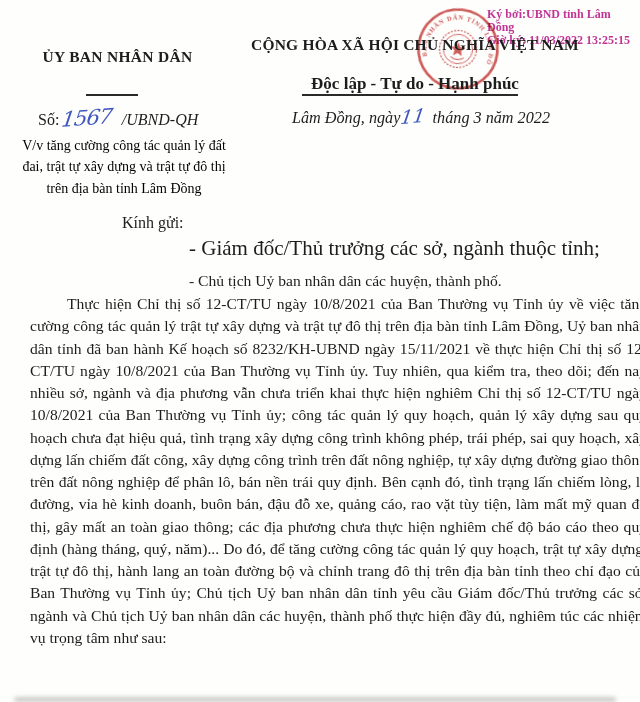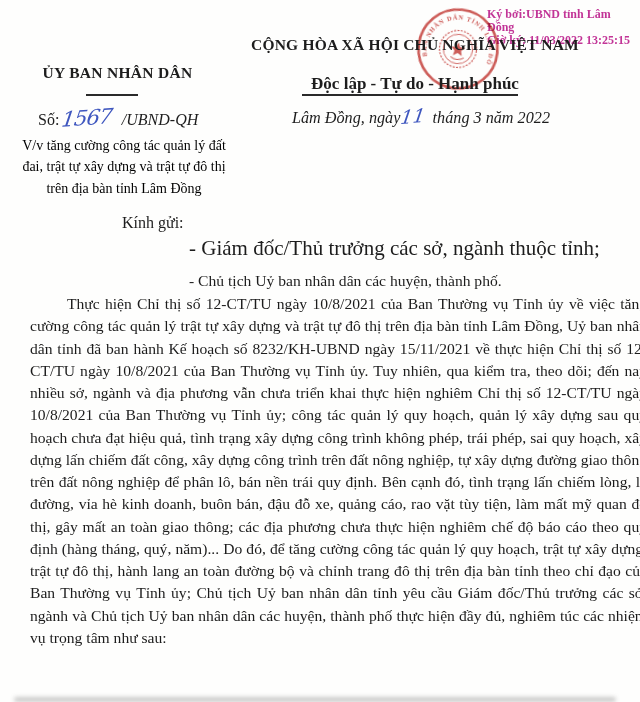--- a/index.html
+++ b/index.html
@@ -21,21 +21,21 @@
     letter-spacing:0;
   }
   
   .seal{
     left:416px;top:7px;width:84px;height:84px;
     mix-blend-mode:multiply;opacity:.85;
     transform:rotate(6deg);
     filter:blur(.3px);
   }
   
-  .issuer{left:15px;top:64px;width:205px;text-align:center;}
+  .issuer{left:15px;top:48px;width:205px;text-align:center;}
   .issuer-l1{font-size:15.5px;font-weight:bold;letter-spacing:.3px;}
   .issuer-l2{font-size:16.5px;font-weight:bold;letter-spacing:.3px;margin-top:3px;}
   .issuer-rule{left:86px;top:94px;width:52px;height:1.6px;background:#2a2a2a;}
   .national{left:235px;top:36px;width:360px;text-align:center;}
   .national-l1{font-size:15.5px;font-weight:bold;letter-spacing:.2px;}
   .national-l2{font-size:17px;font-weight:bold;margin-top:20px;}
   .national-rule{left:302px;top:94px;width:216px;height:1.6px;background:#2a2a2a;}
   
   .so-line{left:38px;top:106px;font-size:16px;white-space:nowrap;}
   .hand{

